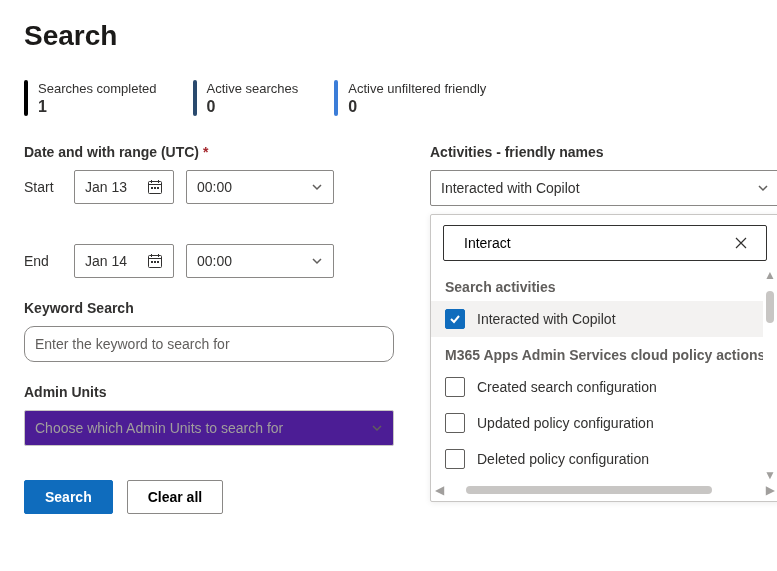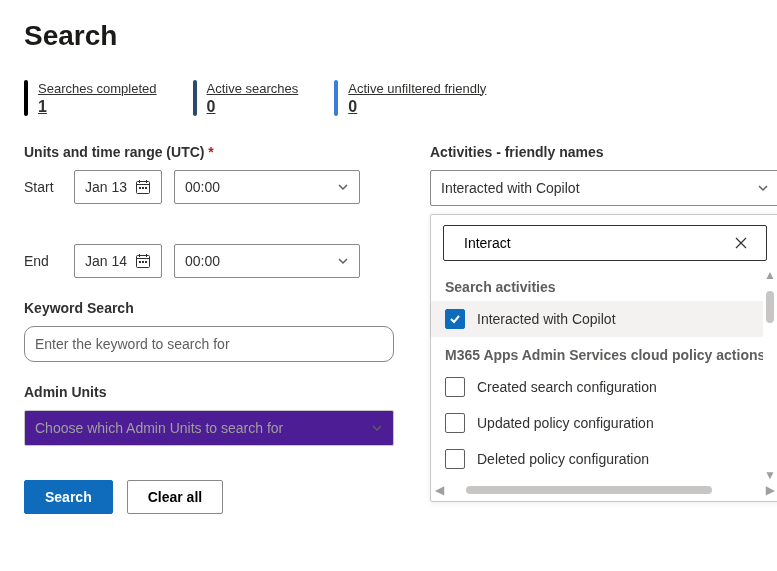--- a/index.html
+++ b/index.html
@@ -20,21 +20,20 @@
   }
   .stats-row {
     display: flex;
     gap: 36px;
     margin-bottom: 28px;
   }
   .stat {
     display: flex;
     align-items: center;
     gap: 10px;
-    text-decoration: underline;
   }
   .stat-bar {
     width: 4px;
     height: 36px;
     border-radius: 2px;
   }
   .bar-dark { background: #000; }
   .bar-mid { background: #2a4a6e; }
   .bar-light { background: #3b7dd8; }
   .stat-text { display: flex; flex-direction: column; }
@@ -64,22 +63,22 @@
   .date-row-label { width: 38px; font-size: 14px; }
   .date-field, .time-field {
     border: 1px solid #8a8886;
     border-radius: 2px;
     height: 34px;
     display: flex;
     align-items: center;
     padding: 0 10px;
     background: #fff;
   }
-  .date-field { width: 88px; justify-content: space-between; }
-  .time-field { width: 186px; justify-content: space-between; }
+  .date-field { width: 100px; justify-content: space-between; }
+  .time-field { width: 148px; justify-content: space-between; }
 
   .text-input {
     width: 100%;
     border: 1px solid #8a8886;
     border-radius: 10px;
     height: 36px;
     padding: 0 10px;
     font-size: 14px;
     font-family: inherit;
   }
@@ -247,21 +246,21 @@
       <span class="stat-value">0</span>
     </div>
   </div>
 </div>
 
 <div class="form-grid">
 
   <div>
     <div class="section-block">
       <span class="section-label">
-        <span>Units and time range (UTC)</span>
+        <span>Date and with range (UTC)</span>
         <span class="req">*</span>
       </span>
 
       <div class="date-row">
         <span class="date-row-label">Start</span>
         <div class="date-field">
           <span>Jan 13</span>
           <svg class="icon-cal" viewBox="0 0 16 16">
               <rect x="1.5" y="2.5" width="13" height="12" rx="1" fill="none" stroke="#323130"></rect>
               <line x1="1.5" y1="5.5" x2="14.5" y2="5.5" stroke="#323130"></line>

